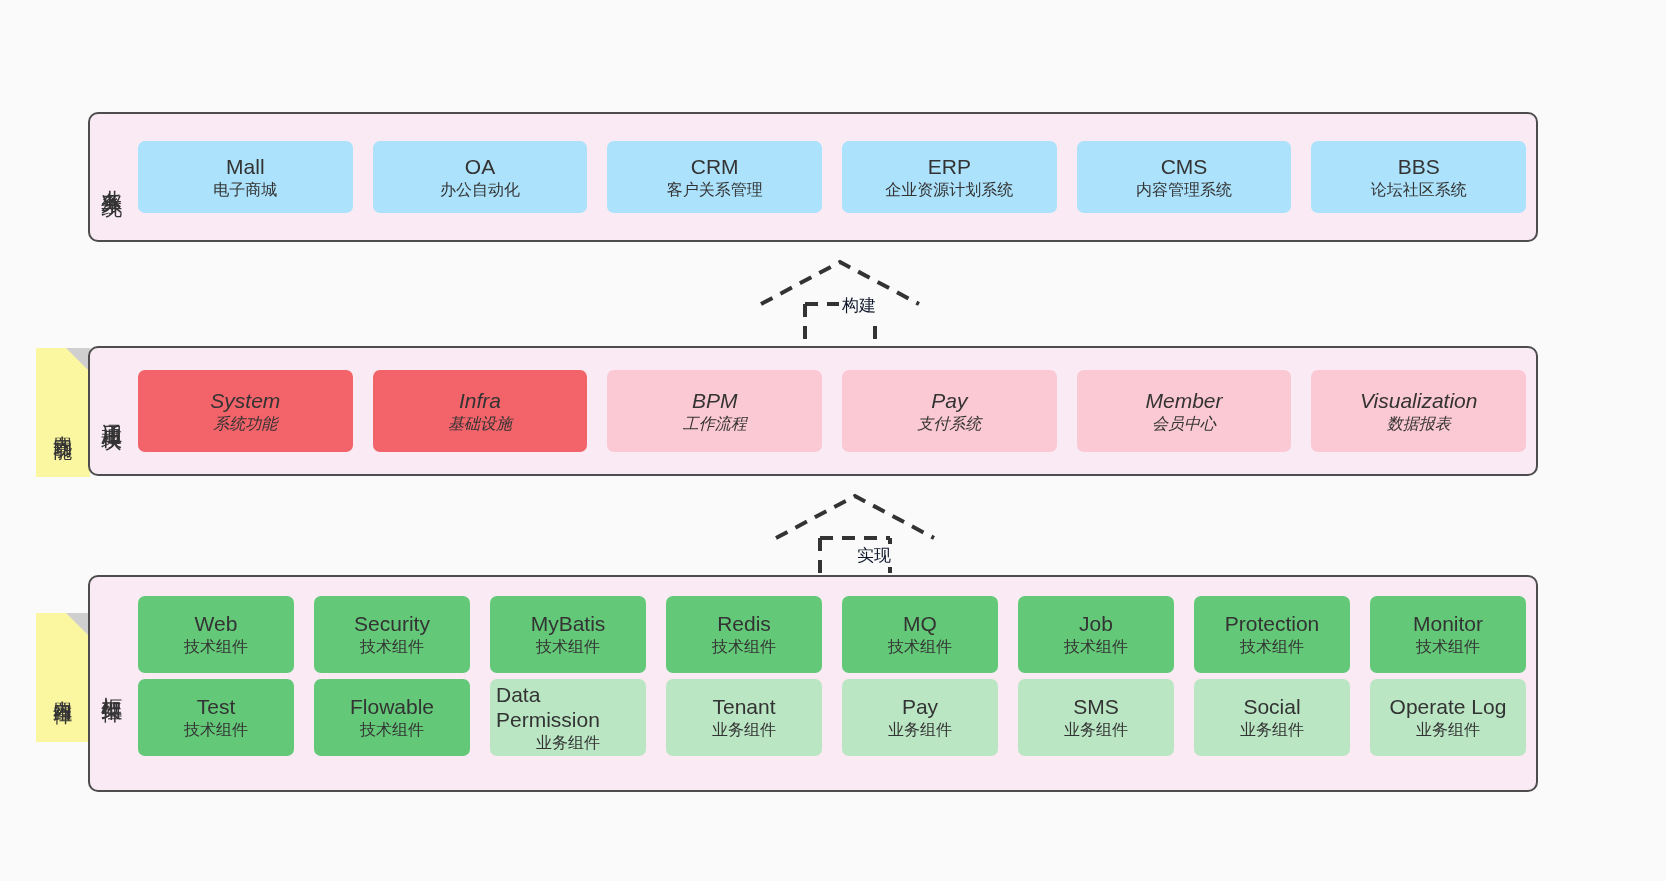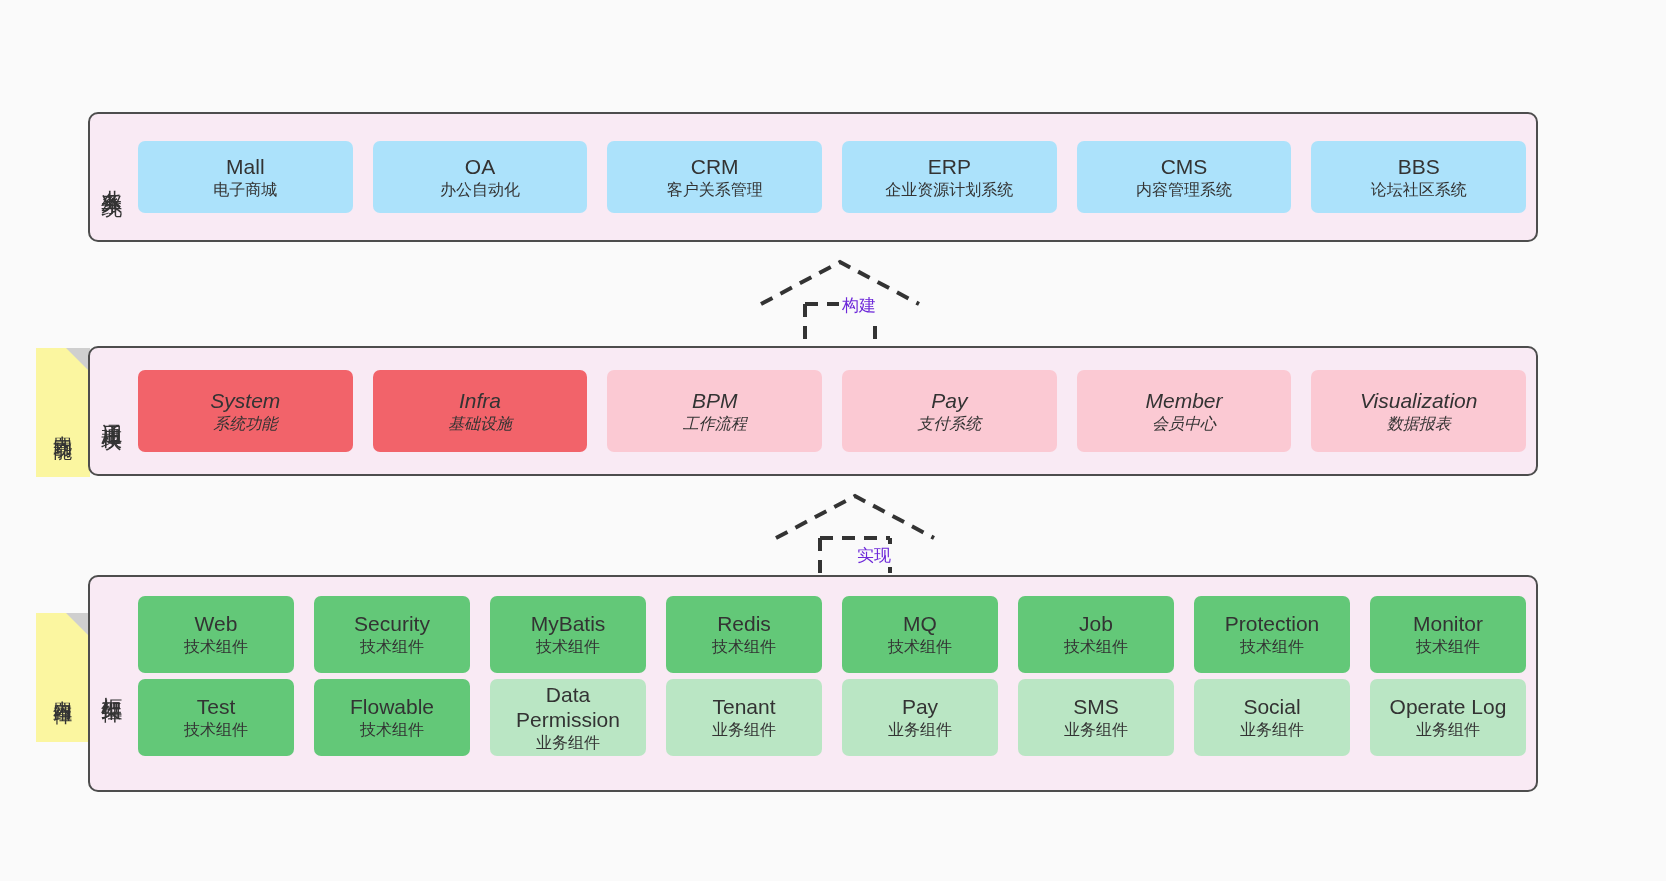--- a/index.html
+++ b/index.html
@@ -62,21 +62,20 @@
   }
 
   
   .card {
     flex: 1 1 0;
     border-radius: 7px;
     display: flex;
     flex-direction: column;
     align-items: center;
     justify-content: center;
-    text-align: center;
     line-height: 1.22;
     box-sizing: border-box;
     padding: 4px 6px;
     color: #333333;
   }
   .card .t1 { font-size: 21px; }
   .card .t2 { font-size: 16px; }
   .card.blue  { background: #ace2fb; }
   .card.red   { background: #f2636a; }
   .card.pink  { background: #fbc9d3; }
@@ -128,21 +127,21 @@
   
   .connector {
     position: absolute;
   }
   .connector svg { display: block; overflow: visible; }
   .connector .conn-label {
     position: absolute;
     left: 50%;
     transform: translateX(-50%);
     font-size: 17px;
-    color: #6d28d9;
+    color: #0f172a;
     background: #fafafa;
     padding: 0 3px;
     white-space: nowrap;
   }
   #connector-build  { left: 755px; top: 258px; width: 170px; height: 88px; }
   #connector-build .conn-label  { top: 36px; left: 84px; transform: none; }
   #connector-impl   { left: 770px; top: 492px; width: 170px; height: 88px; }
   #connector-impl .conn-label   { top: 52px; left: 84px; transform: none; }
 </style>
 </head>

